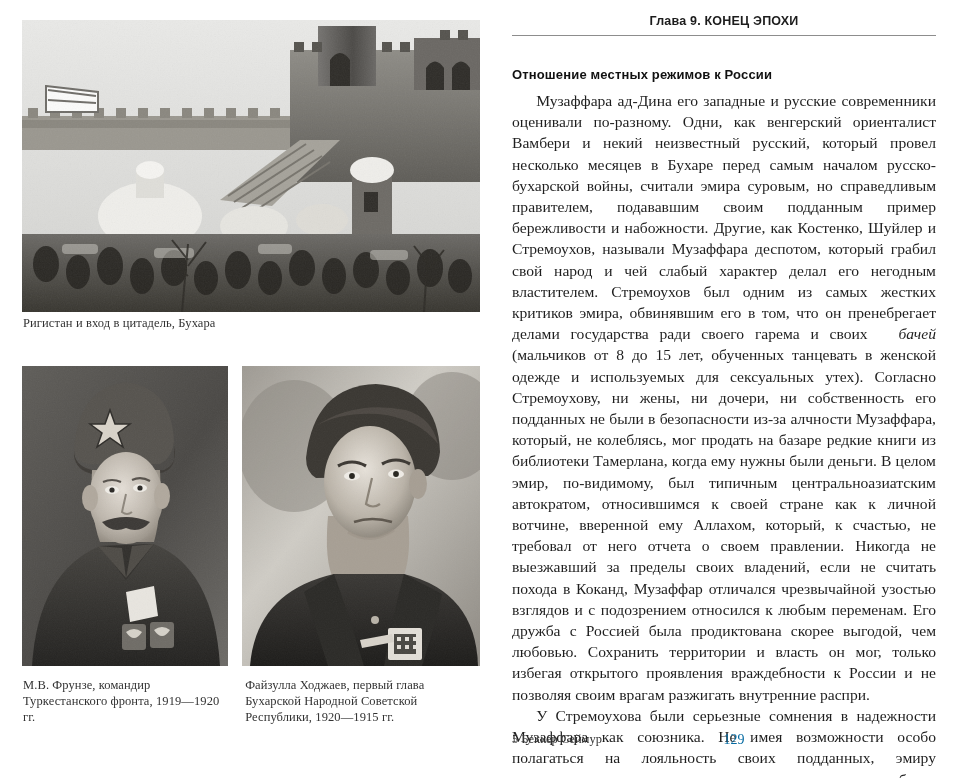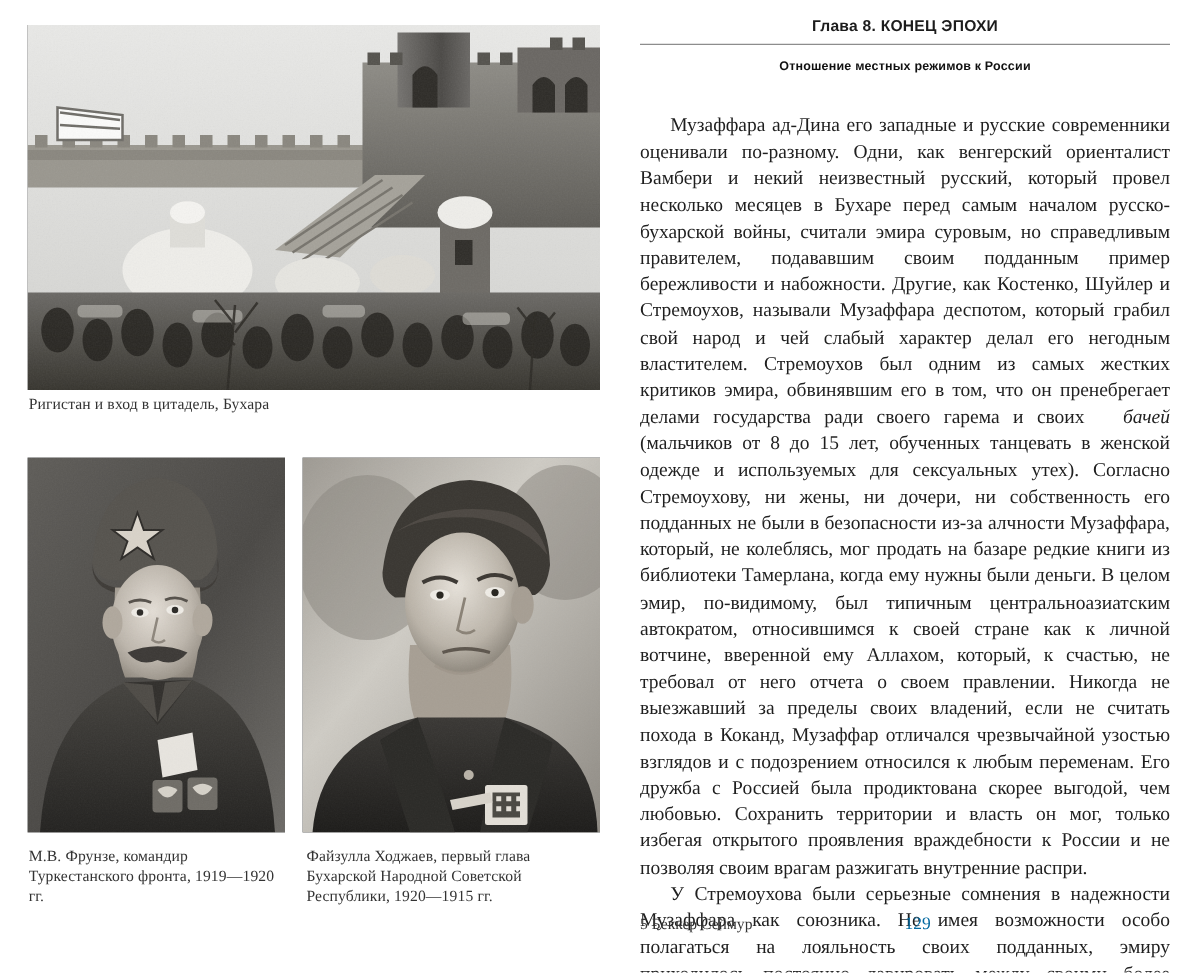--- a/index.html
+++ b/index.html
@@ -114,25 +114,24 @@
     left: 12px;
     top: 35px;
     width: 424px;
     height: 1px;
     background: #8d8d8d;
   }
 
   .section-title {
     position: absolute;
     left: 12px;
-    top: 40px;
-    width: 424px;
-    text-align: center;
+    top: 56px;
+    width: 424px;
     font-family: "Liberation Sans", "DejaVu Sans", sans-serif;
-    font-size: 10px;
+    font-size: 13px;
     font-weight: bold;
     letter-spacing: 0.15px;
     color: #111111;
   }
 
   .body-col {
     position: absolute;
     left: 12px;
     top: 90px;
     width: 424px;
@@ -464,21 +463,21 @@
     </div>
 
     <div class="caption-row">
       <div class="caption caption-col-left">М.В. Фрунзе, командир Туркестанского фронта, 1919—1920 гг.</div>
       <div class="caption caption-col-right">Файзулла Ходжаев, первый глава Бухарской Народной Советской Республики, 1920—1915 гг.</div>
     </div>
   </div>
 
   <div class="page-right">
 
-    <div class="running-head">Глава 8. КОНЕЦ ЭПОХИ</div>
+    <div class="running-head">Глава 9. КОНЕЦ ЭПОХИ</div>
 
     <div class="head-rule"></div>
 
     <h2 class="section-title">Отношение местных режимов к России</h2>
 
     <div class="body-col">
       <p><span>Музаффара ад-Дина его западные и русские современники оценивали по-разному. Одни, как венгерский ориенталист Вамбери и некий неизвестный русский, который провел несколько месяцев в Бухаре перед самым началом русско-бухарской войны, считали эмира суровым, но справедливым правителем, подававшим своим подданным пример бережливости и набожности. Другие, как Костенко, Шуйлер и Стремоухов, называли Музаффара деспотом, который грабил свой народ и чей слабый характер делал его негодным властителем. Стремоухов был одним из самых жестких критиков эмира, обвинявшим его в том, что он пренебрегает делами государства ради своего гарема и своих </span><em>бачей</em><span> (мальчиков от 8 до 15 лет, обученных танцевать в женской одежде и используемых для сексуальных утех). Согласно Стремоухову, ни жены, ни дочери, ни собственность его подданных не были в безопасности из-за алчности Музаффара, который, не колеблясь, мог продать на базаре редкие книги из библиотеки Тамерлана, когда ему нужны были деньги. В целом эмир, по-видимому, был типичным центральноазиатским автократом, относившимся к своей стране как к личной вотчине, вверенной ему Аллахом, который, к счастью, не требовал от него отчета о своем правлении. Никогда не выезжавший за пределы своих владений, если не считать похода в Коканд, Музаффар отличался чрезвычайной узостью взглядов и с подозрением относился к любым переменам. Его дружба с Россией была продиктована скорее выгодой, чем любовью. Сохранить территории и власть он мог, только избегая открытого проявления враждебности к России и не позволяя своим врагам разжигать внутренние распри.</span></p>
       <p>У Стремоухова были серьезные сомнения в надежности Музаффара как союзника. Не имея возможности особо полагаться на лояльность своих подданных, эмиру приходилось постоянно лавировать между своими более могущественными соседями Россией и Афганистаном, чтобы не допустить нападения извне. По мнению Стремоухова, его внешняя политика состояла в том, чтобы примкнуть к тому соседу, который внушает наибольшие опасения. В середине</p>
     </div>
 

